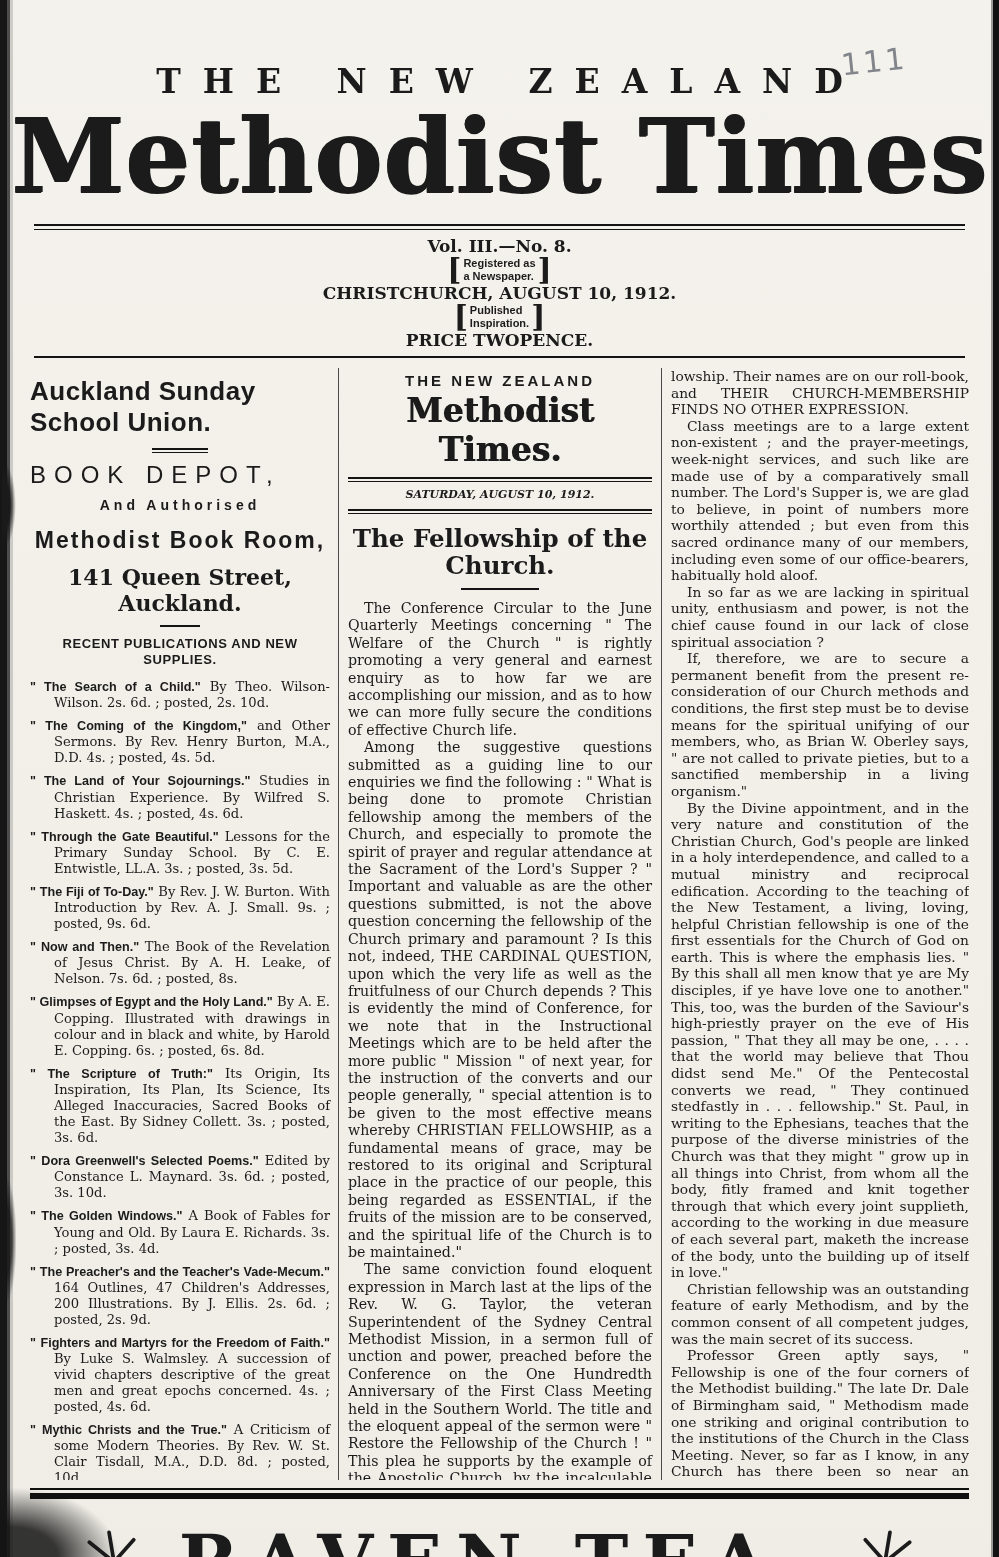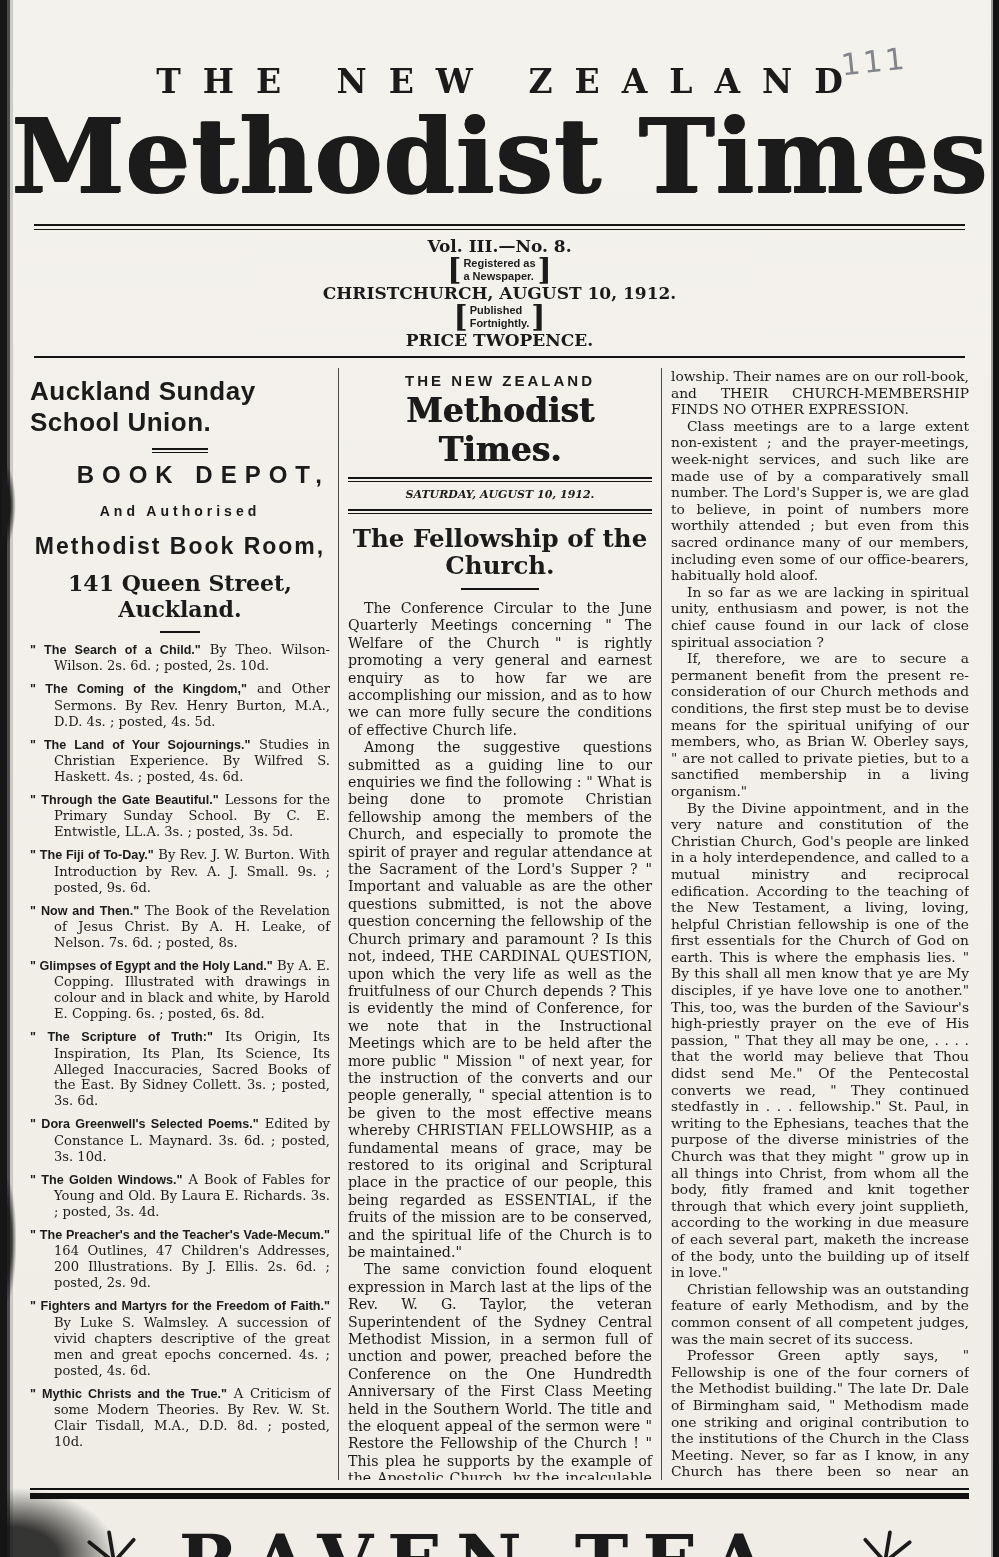--- a/index.html
+++ b/index.html
@@ -48,24 +48,24 @@
   .col{overflow:hidden;}
   .col-left{flex:0 0 300px;padding-right:8px;}
   .col-center{flex:0 0 304px;padding:0 9px;}
   .col-right{flex:1 1 auto;padding-left:9px;}
 
   
   .ad-title{font-family:"Liberation Sans", sans-serif;font-weight:bold;
     font-size:26px;text-align:left;margin:8px 0 0 0;letter-spacing:.5px;}
   .short-rule2{width:56px;margin:10px auto 8px auto;border-top:2px solid #141414;border-bottom:1px solid #141414;height:2px;}
   .short-rule{width:40px;margin:9px auto;border-top:2px solid #141414;}
-  .ad-sub1{font-family:"Liberation Sans", sans-serif;font-weight:bold;font-size:24px;
-    letter-spacing:8px;text-align:right;margin:6px 0 0 0;}
+  .ad-sub1{font-family:"Liberation Sans", sans-serif;font-weight:normal;font-size:24px;
+    letter-spacing:8px;text-align:left;margin:6px 0 0 0;}
   .ad-sub2{font-family:"Liberation Sans", sans-serif;font-weight:bold;font-size:14px;
-    letter-spacing:4px;text-align:center;margin:14px 0 0 0;}
+    letter-spacing:4px;text-align:center;margin:8px 0 0 0;}
   .ad-sub3{font-family:"Liberation Sans", sans-serif;font-weight:bold;font-size:23px;
     letter-spacing:2px;text-align:center;margin:14px 0 0 0;}
   .ad-addr{font-family:"DejaVu Serif", serif;font-weight:bold;font-size:22px;
     text-align:center;margin:10px 0 0 0;}
   .ad-head{font-family:"Liberation Sans", sans-serif;font-weight:bold;font-size:13px;
     text-align:center;margin:4px 0 10px 0;letter-spacing:.6px;line-height:1.25;}
   .books{margin:0;}
   .book{margin:0 0 7px 0;padding-left:24px;text-indent:-24px;
     font-size:13.1px;line-height:1.22;text-align:justify;}
   .bk-t{font-family:"Liberation Sans", sans-serif;font-weight:bold;font-size:12.6px;}
@@ -117,39 +117,40 @@
           <span>Registered as</span>
           <span>a Newspaper.</span>
         </span>
         <span class="br">]</span>
       </span>
       <span class="dl-plain">CHRISTCHURCH, AUGUST 10, 1912.</span>
       <span class="dl-brk">
         <span class="br">[</span>
         <span class="lines">
           <span>Published</span>
-          <span>Fortnightly.</span>
+          <span>Inspiration.</span>
         </span>
         <span class="br">]</span>
       </span>
       <span class="dl-plain">PRICE TWOPENCE.</span>
     </div>
     <div class="rule-one"></div>
   </header>
 
   <div class="columns">
 
     <div class="col col-left">
       <h1 class="ad-title">Auckland Sunday School Union.</h1>
       <div class="short-rule2"></div>
       <div class="ad-sub1">BOOK DEPOT,</div>
       <div class="ad-sub2">And Authorised</div>
       <div class="ad-sub3">Methodist Book Room,</div>
       <div class="ad-addr">141 Queen Street, Auckland.</div>
       <div class="short-rule"></div>
+      <div class="ad-head">RECENT PUBLICATIONS AND NEW SUPPLIES.</div>
 
       <div class="books">
           <p class="book"><span class="bk-t">" The Search of a Child."</span> <span class="bk-r">By Theo. Wilson-Wilson. 2s. 6d. ; posted, 2s. 10d.</span></p>
           <p class="book"><span class="bk-t">" The Coming of the Kingdom,"</span> <span class="bk-r">and Other Sermons. By Rev. Henry Burton, M.A., D.D. 4s. ; posted, 4s. 5d.</span></p>
           <p class="book"><span class="bk-t">" The Land of Your Sojournings."</span> <span class="bk-r">Studies in Christian Experience. By Wilfred S. Haskett. 4s. ; posted, 4s. 6d.</span></p>
           <p class="book"><span class="bk-t">" Through the Gate Beautiful."</span> <span class="bk-r">Lessons for the Primary Sunday School. By C. E. Entwistle, LL.A. 3s. ; posted, 3s. 5d.</span></p>
           <p class="book"><span class="bk-t">" The Fiji of To-Day."</span> <span class="bk-r">By Rev. J. W. Burton. With Introduction by Rev. A. J. Small. 9s. ; posted, 9s. 6d.</span></p>
           <p class="book"><span class="bk-t">" Now and Then."</span> <span class="bk-r">The Book of the Revelation of Jesus Christ. By A. H. Leake, of Nelson. 7s. 6d. ; posted, 8s.</span></p>
           <p class="book"><span class="bk-t">" Glimpses of Egypt and the Holy Land."</span> <span class="bk-r">By A. E. Copping. Illustrated with drawings in colour and in black and white, by Harold E. Copping. 6s. ; posted, 6s. 8d.</span></p>
           <p class="book"><span class="bk-t">" The Scripture of Truth:"</span> <span class="bk-r">Its Origin, Its Inspiration, Its Plan, Its Science, Its Alleged Inaccuracies, Sacred Books of the East. By Sidney Collett. 3s. ; posted, 3s. 6d.</span></p>

